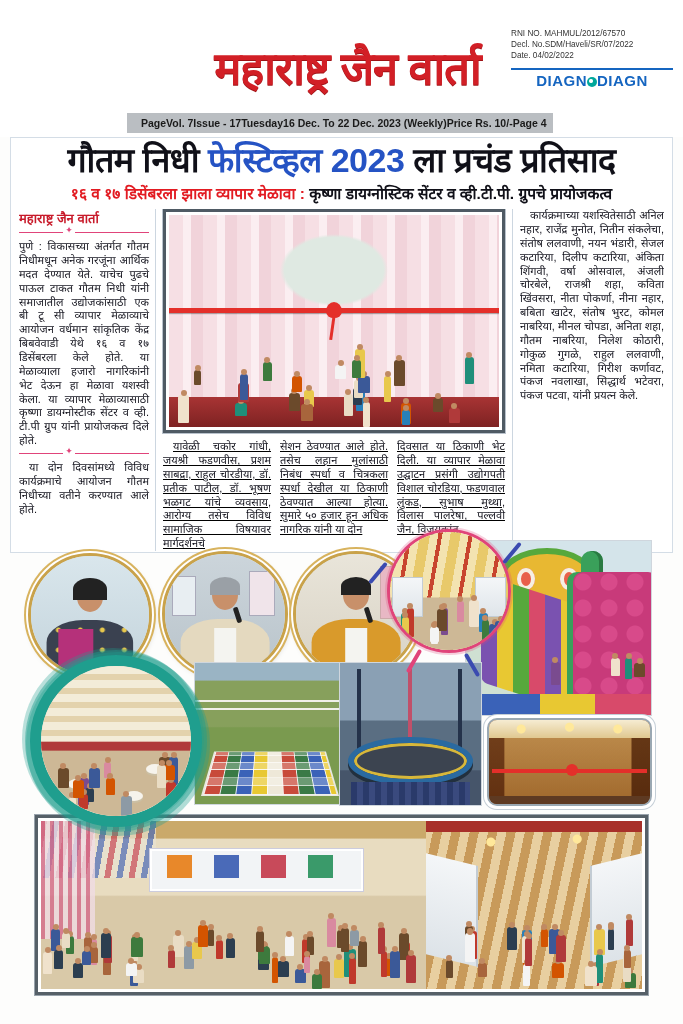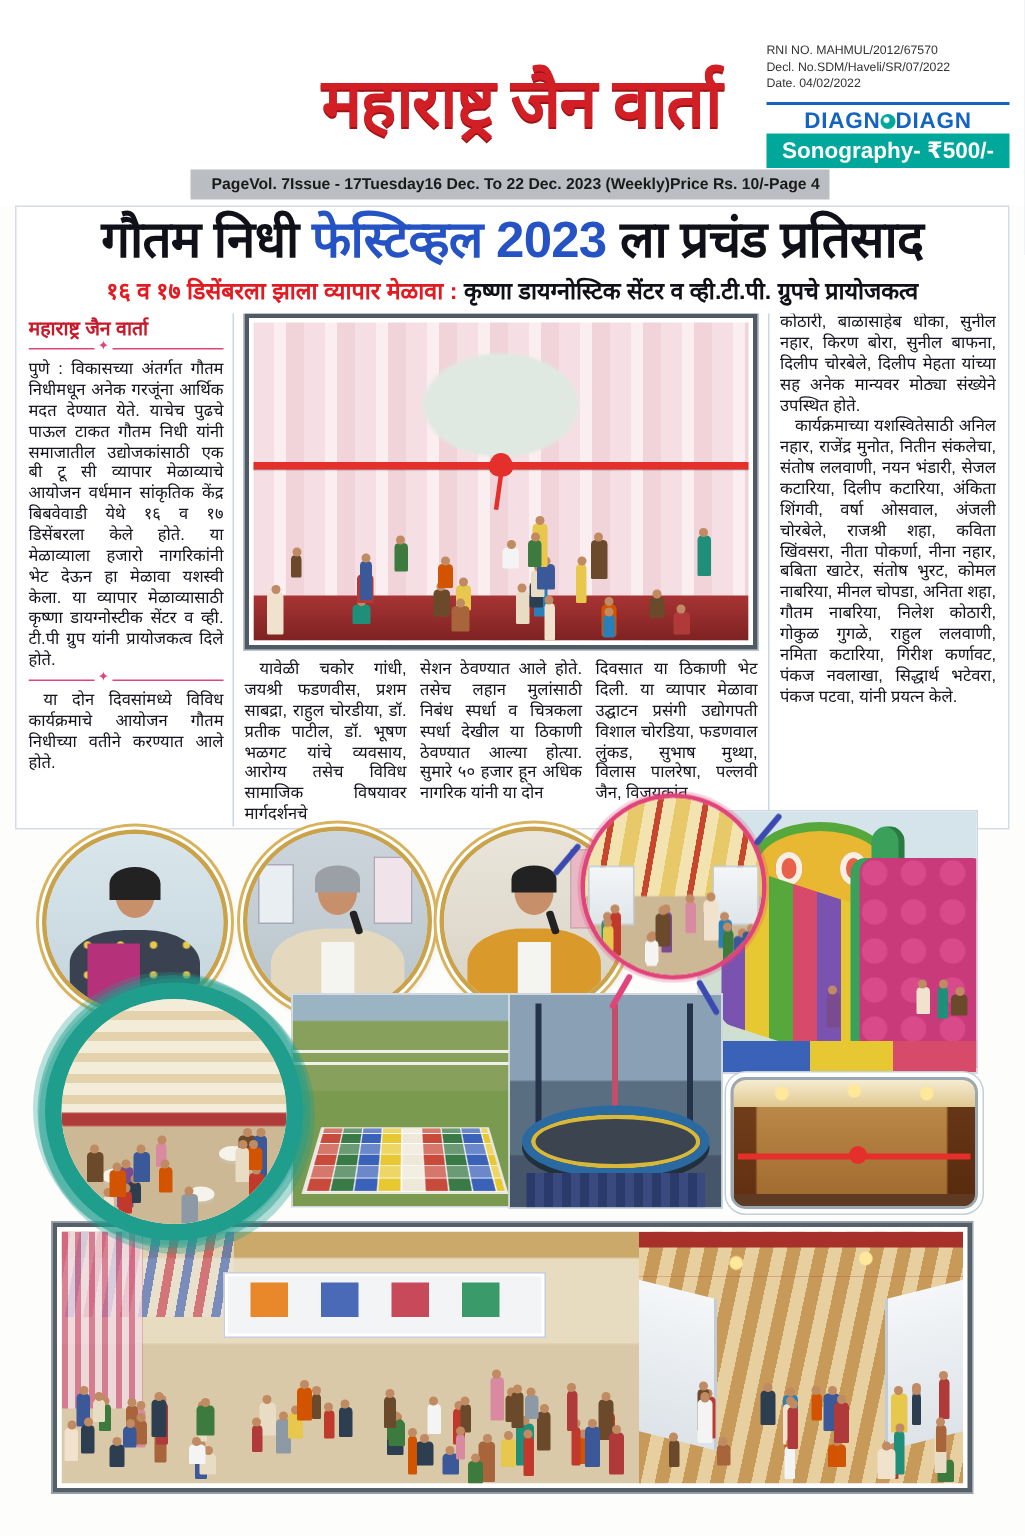--- a/index.html
+++ b/index.html
@@ -36,21 +36,21 @@
   .date-bar { position:absolute; left:127px; top:113px; width:426px; height:20px; background:#babec2; display:flex; align-items:center; justify-content:space-between; padding:0 14px; font-size:10.5px; color:#1a1a1a; font-weight:bold; white-space:nowrap; }
 
   
   .article { position:relative; margin:0 10px; height:416px; border:1px solid #d4dde6; background:#fff; padding:3px 8px 0; }
   .headline { text-align:center; font-size:34px; font-weight:800; color:#101018; line-height:1.15; letter-spacing:-0.5px; white-space:nowrap; }
   .headline .hl-blue { color:#2553c4; }
   .subheadline { text-align:center; font-size:15.5px; font-weight:bold; color:#101018; margin-top:2px; white-space:nowrap; }
   .subheadline .sh-red { color:#e21b22; }
   .cols { display:flex; margin-top:5px; height:342px; }
   .colL { width:137px; padding-right:6px; border-right:1px solid #ccd6e0; overflow:hidden; }
-  .colC { flex:1; padding:0 7px; overflow:hidden; }
+  .colC { flex:1; padding:0 7px; overflow:hidden;text-decoration:underline; }
   .colR { width:152px; padding-left:7px; border-left:1px solid #ccd6e0; overflow:hidden; }
   .byline { color:#c81a2a; font-weight:bold; font-size:13px; }
   .orn-rule { position:relative; height:10px; margin:1px 0 2px; }
   .orn-rule::before { content:""; position:absolute; left:0; right:0; top:4px; height:1px; background:#e0447a; }
   .orn-rule b { position:absolute; left:34%; top:-3px; color:#e0447a; font-size:9px; background:#fff; padding:0 2px; }
   .btxt { font-size:11px; line-height:1.26; color:#14141e; text-align:justify; }
   .btxt.ind { text-indent:10px; }
   .photo-frame { height:224px; border:3px solid #4f5a64; background:#fff; padding:3px; box-shadow:0 0 0 1px #b9c2cc; }
   .ccols { display:flex; gap:9px; margin-top:7px; }
   .ccols .ccol { flex:1; }
@@ -171,21 +171,20 @@
     <div class="masthead">
       <div class="masthead-title">महाराष्ट्र जैन वार्ता</div>
     </div>
 
     <div class="header-right">
       <div class="rni">RNI NO. MAHMUL/2012/67570</div>
       <div class="rni">Decl. No.SDM/Haveli/SR/07/2022</div>
       <div class="rni">Date. 04/02/2022</div>
       <div class="diag-rule"></div>
       <div class="diag-brand"><span>DIAGN</span><span class="o-dot"></span><span>DIAGN</span></div>
-      <div class="sono-box">Sonography- ₹500/-</div>
     </div>
 
     <div class="date-bar">
       <span>Page</span>
       <span>Vol. 7</span>
       <span>Issue - 17</span>
       <span>Tuesday</span>
       <span>16 Dec. To 22 Dec. 2023 (Weekly)</span>
       <span>Price Rs. 10/-</span>
       <span>Page 4</span>
@@ -256,21 +255,20 @@
             </div>
         </div>
         <div class="ccols">
           <p class="btxt ccol ind">यावेळी चकोर गांधी, जयश्री फडणवीस, प्रशम साबद्रा, राहुल चोरडीया, डॉ. प्रतीक पाटील, डॉ. भूषण भळगट यांचे व्यवसाय, आरोग्य तसेच विविध सामाजिक विषयावर मार्गदर्शनचे</p>
           <p class="btxt ccol">सेशन ठेवण्यात आले होते. तसेच लहान मुलांसाठी निबंध स्पर्धा व चित्रकला स्पर्धा देखील या ठिकाणी ठेवण्यात आल्या होत्या. सुमारे ५० हजार हून अधिक नागरिक यांनी या दोन</p>
           <p class="btxt ccol">दिवसात या ठिकाणी भेट दिली. या व्यापार मेळावा उद्घाटन प्रसंगी उद्योगपती विशाल चोरडिया, फडणवाल लुंकड, सुभाष मुथ्था, विलास पालरेषा, पल्लवी जैन, विजयकांत</p>
         </div>
       </div>
 
       <div class="colR">
-        <p class="btxt">कोठारी, बाळासाहेब धोका, सुनील नहार, किरण बोरा, सुनील बाफना, दिलीप चोरबेले, दिलीप मेहता यांच्या सह अनेक मान्यवर मोठ्या संख्येने उपस्थित होते.</p>
         <p class="btxt ind">कार्यक्रमाच्या यशस्वितेसाठी अनिल नहार, राजेंद्र मुनोत, नितीन संकलेचा, संतोष ललवाणी, नयन भंडारी, सेजल कटारिया, दिलीप कटारिया, अंकिता शिंगवी, वर्षा ओसवाल, अंजली चोरबेले, राजश्री शहा, कविता खिंवसरा, नीता पोकर्णा, नीना नहार, बबिता खाटेर, संतोष भुरट, कोमल नाबरिया, मीनल चोपडा, अनिता शहा, गौतम नाबरिया, निलेश कोठारी, गोकुळ गुगळे, राहुल ललवाणी, नमिता कटारिया, गिरीश कर्णावट, पंकज नवलाखा, सिद्धार्थ भटेवरा, पंकज पटवा, यांनी प्रयत्न केले.</p>
       </div>
     </div>
   </div>
 
   <div class="abs gold-circle" style="left:28px; top:553px; width:124px; height:124px;">
     <div class="speaker" style="background:linear-gradient(#d9e6ec,#c4d4dc)">
       <i class="sp-hair" style="width:34px;height:22px;"></i>
         <i class="sp-head"></i>
       <i class="sp-torso" style="--jacket:#3a4150; background:radial-gradient(circle 3px at 12px 10px,#e8c84c 0 2px,transparent 3px) 0 0/22px 20px, #3a4150;"></i>

